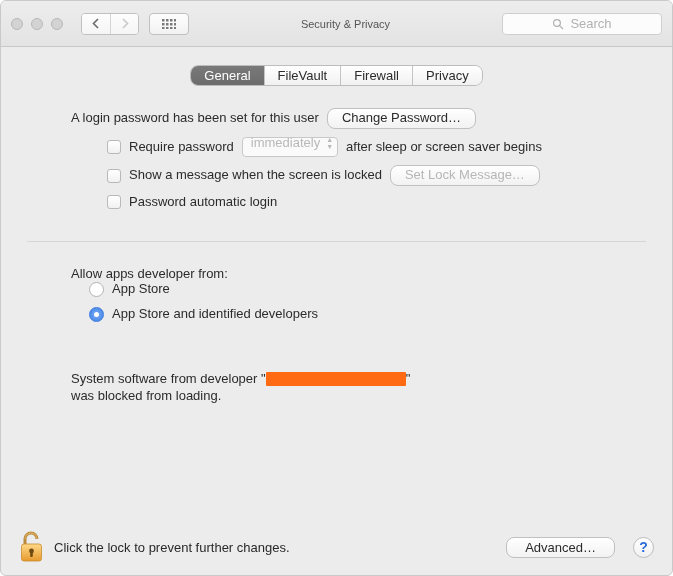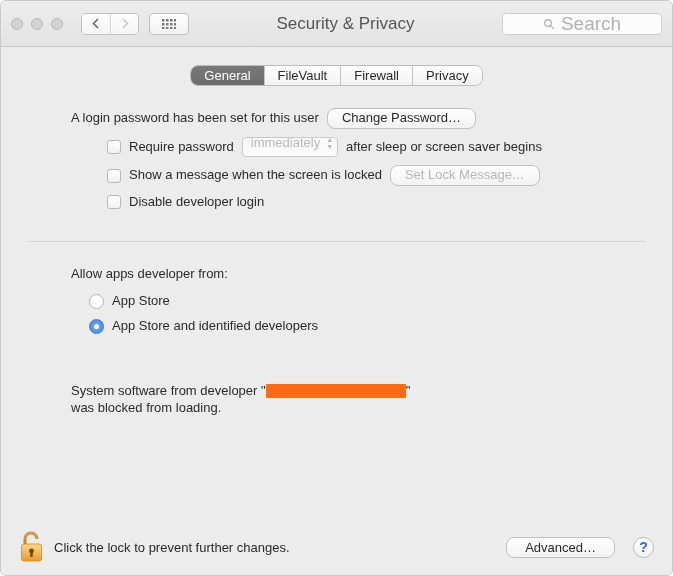--- a/index.html
+++ b/index.html
@@ -45,27 +45,27 @@
      background:linear-gradient(#fdfdfd,#f5f5f5);
   }
   .seg .seg-btn + .seg-btn { border-left:1px solid #d4d4d4; }
   .seg-btn.enabled { color:#6a6a6a; }
   .grid-btn {
     width:40px; height:22px; border:1px solid #c0c0c0; border-radius:4px;
     background:linear-gradient(#fdfdfd,#f2f2f2);
     display:flex; align-items:center; justify-content:center;
     color:#7a7a7a;
   }
-  .toolbar-title { flex:1; text-align:center; color:#555; font-size:17px; }
+  .toolbar-title { flex:1; text-align:center; color:#555; font-size:11px; }
   .search {
     width:160px; height:22px;
     border:1px solid #cfcfcf; border-radius:4px;
     background:#fcfcfc;
     display:flex; align-items:center; justify-content:center;
-    color:#b1b1b1; gap:6px; font-size:19px;
+    color:#b1b1b1; gap:6px; font-size:13px;
   }
   
   .tabs {
     display:flex; justify-content:center; margin-top:18px;
   }
   .tabbar {
     display:flex; border:1px solid #bdbdbd; border-radius:8px; overflow:hidden;
     height:21px;
   }
   .tab {
@@ -236,29 +236,29 @@
     </div>
 
     <div class="row indent1">
       <span class="chk"></span>
       <span>Show a message when the screen is locked</span>
       <span class="btn disabled">Set Lock Message…</span>
     </div>
 
     <div class="row indent1">
       <span class="chk"></span>
-      <span>Disable developer login</span>
+      <span>Password automatic login</span>
     </div>
 
     <div class="divider"></div>
 
     <div class="section2">
       <div>Allow apps developer from:</div>
 
-      <div class="row indent2" style="margin-top:12px">
+      <div class="row indent2" style="">
         <span class="radio"></span>
         <span>App Store</span>
       </div>
       <div class="row indent2">
         <span class="radio sel"></span>
         <span>App Store and identified developers</span>
       </div>
 
       <div class="gk-msg">
         <div class="txt">

